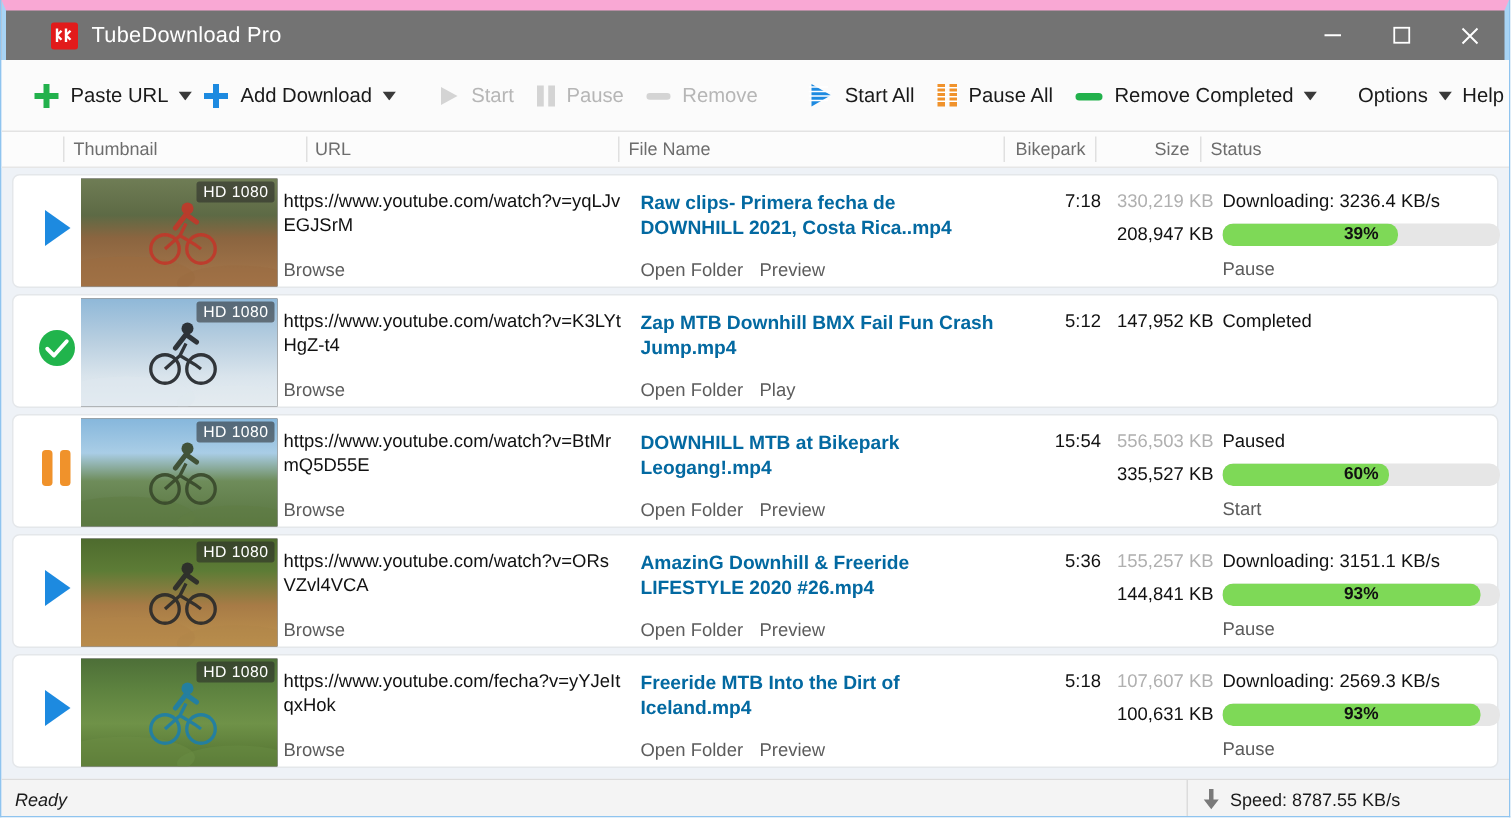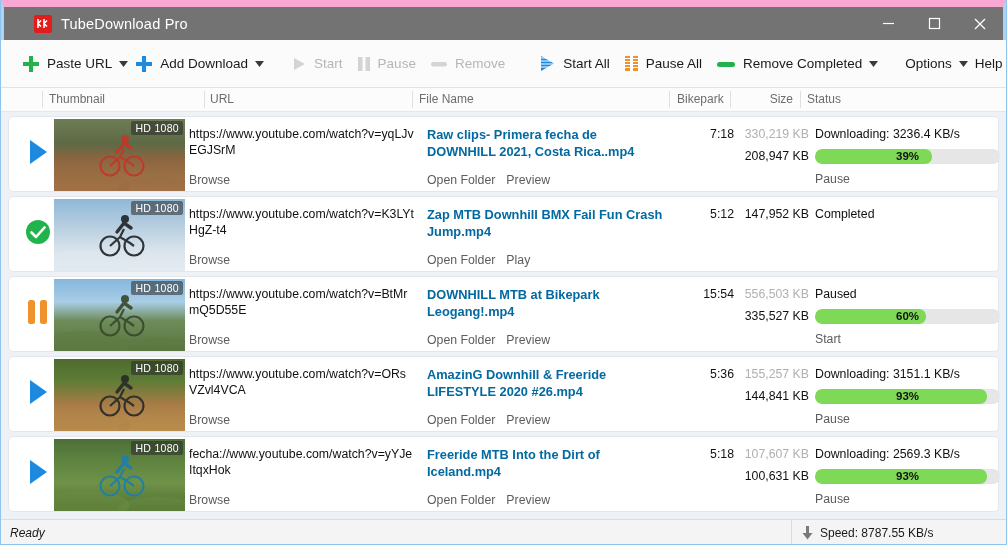--- a/index.html
+++ b/index.html
@@ -626,21 +626,21 @@
             <g opacity=".92">
               <circle cx="56" cy="47" r="9.5" fill="none" stroke="#1f7fa8" stroke-width="2.2"></circle>
               <circle cx="80" cy="47" r="9.5" fill="none" stroke="#1f7fa8" stroke-width="2.2"></circle>
               <path d="M56 47 L66 38 L76 44 L80 47 M66 38 L70 30" stroke="#1f7fa8" stroke-width="2.2" fill="none"></path>
               <path d="M63 33 L70 24 L77 29" stroke="#1f7fa8" stroke-width="3.4" fill="none" stroke-linecap="round"></path>
               <circle cx="71" cy="20" r="4" fill="#1f7fa8"></circle>
             </g>
           </svg>
           <span class="hd">HD 1080</span>
         </div>
-        <div class="cell url">fecha://www.youtube.com/watch?v=yYJeItqxHok</div>
+        <div class="cell url">https://www.youtube.com/fecha?v=yYJeItqxHok</div>
         <div class="cell browse link">Browse</div>
         <div class="cell fname">Freeride MTB Into the Dirt of Iceland.mp4</div>
         <div class="cell actions">
           <span class="link">Open Folder</span>
           <span class="link">Preview</span>
         </div>
         <div class="cell dur">5:18</div>
         <div class="cell size-total">107,607 KB</div>
         <div class="cell size-done">100,631 KB</div>
         <div class="cell status">Downloading: 2569.3 KB/s</div>

